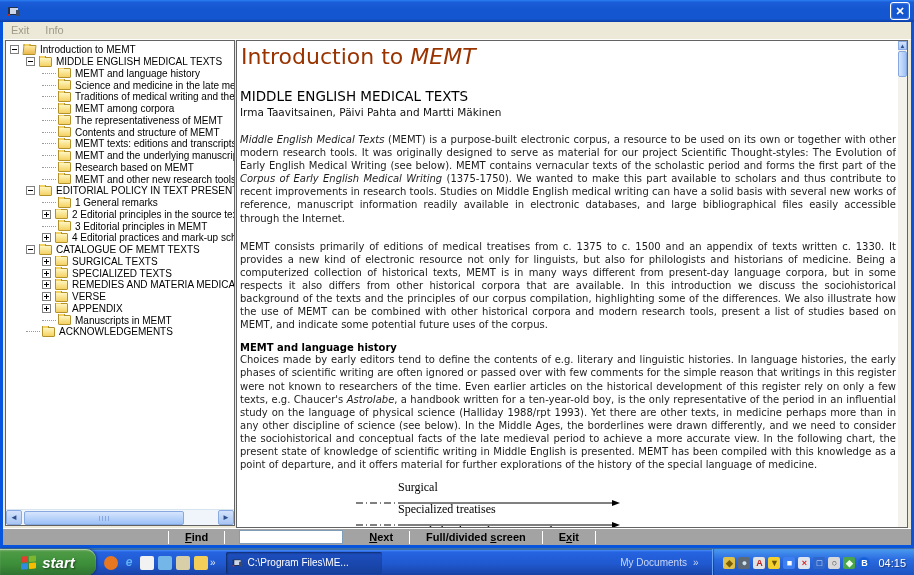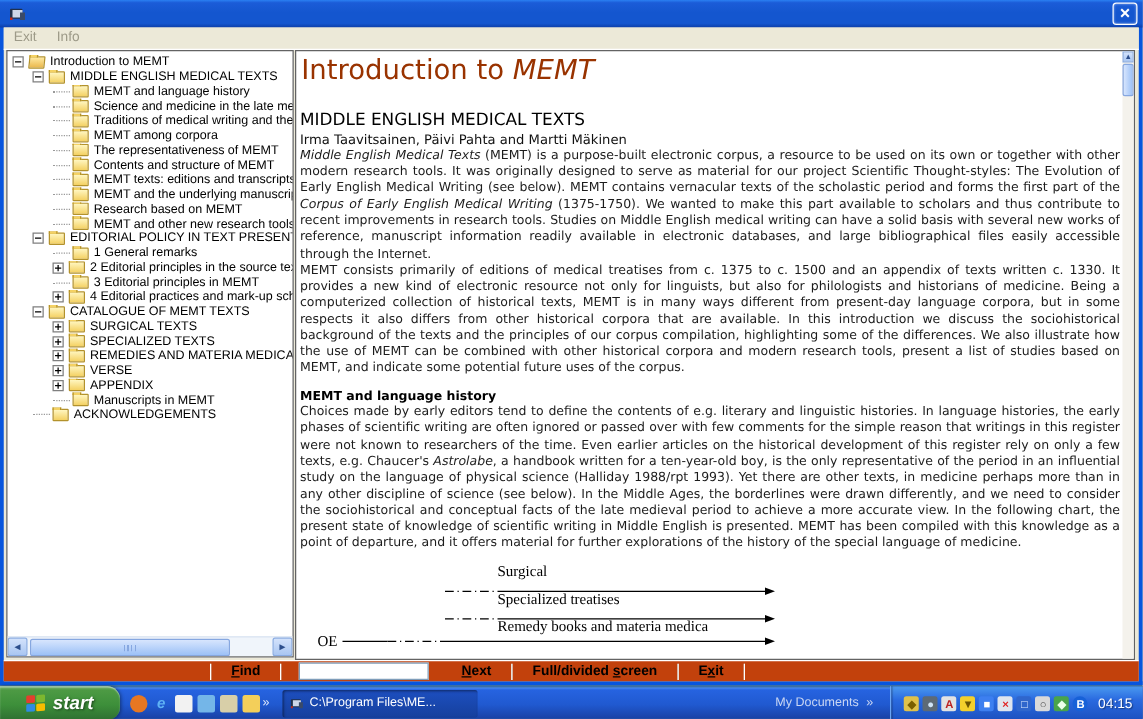--- a/index.html
+++ b/index.html
@@ -58,27 +58,27 @@
   .vscroll { position:absolute; right:0; top:0; bottom:0; width:9px; background:#f4f2ec; }
   .varrow { width:9px; height:9px; background:linear-gradient(to bottom,#d3e2fb,#a9c6f2);
             border:1px solid #89abe2; font-size:6px; color:#2c4e8c; text-align:center; line-height:8px; }
   .vthumb { width:9px; height:26px; margin-top:1px; background:linear-gradient(to right,#d7e5fd,#9cc1f7);
             border:1px solid #86a7e0; border-radius:2px; }
 
   .doctitle { font-family:"DejaVu Sans", sans-serif; font-size:22px; color:#993300; margin:1px 0 0 1px; }
   .docheading { font-family:"DejaVu Sans", sans-serif; font-size:13.5px; color:#000; margin-top:19px; }
   .docauthors { font-family:"DejaVu Sans", sans-serif; font-size:10.5px; color:#111; margin-top:2px; }
   p.body { font-family:"DejaVu Sans", sans-serif; font-size:10px; line-height:13.1px; color:#1c1c1c;
-           text-align:justify; margin-top:0; }
+           text-align:justify; margin-top:15px; }
   .subhead { font-family:"DejaVu Sans", sans-serif; font-size:10px; font-weight:bold; color:#000; margin-top:11px; }
   p.tight { margin-top:0; }
   .chartwrap { margin:8px 0 0 12px; }
 
   
-  .findbar { position:absolute; left:0; bottom:0; width:908px; height:17px; background:#c2410c;
+  .findbar { position:absolute; left:0; bottom:0; width:908px; height:17px; background:#a3a3a3;
              border-top:1px solid #fff; display:flex; align-items:center; font-size:11px; font-weight:bold; color:#000; }
   .fspacer { width:165px; flex:none; }
   .vsep { width:1px; height:13px; background:#9a9889; border-right:1px solid #fff; flex:none; }
   .fbtn { padding:0 16px; height:100%; display:flex; align-items:center; }
   .findinput { width:104px; height:14px; margin:0 10px 0 14px; border:1px solid #7f9db9; background:#fff;
                font-size:10px; padding:0 2px; }
   .mn { text-decoration:underline; }
 
   
   .taskbar { position:absolute; left:0; bottom:0; width:914px; height:25px;

